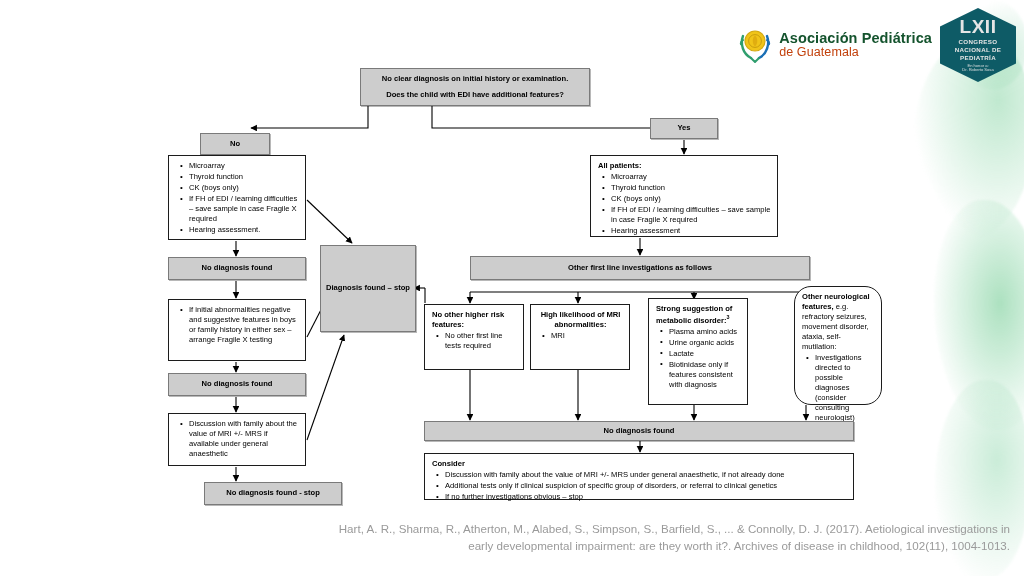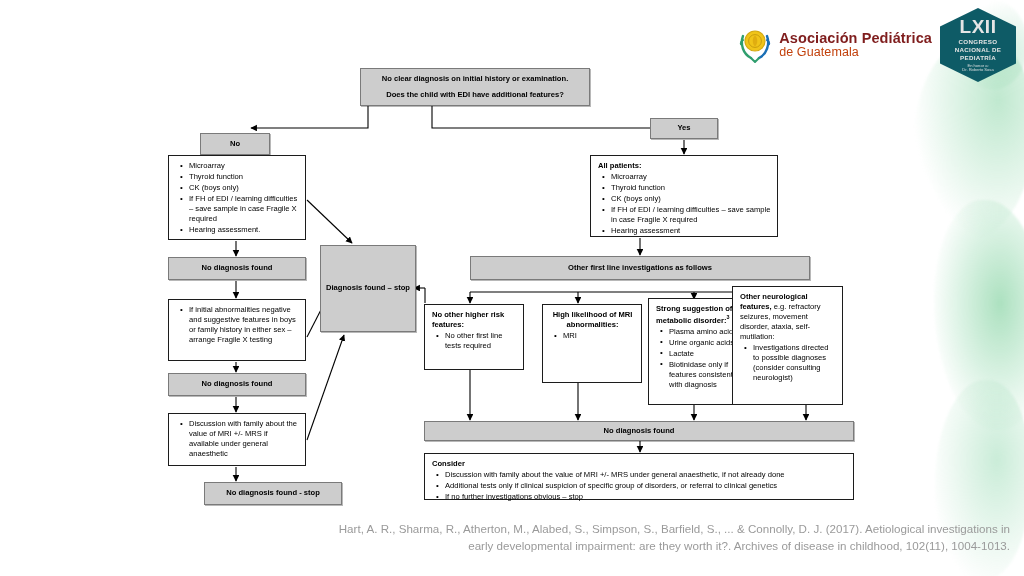--- a/index.html
+++ b/index.html
@@ -26,21 +26,21 @@
     border-radius:55% 45% 50% 50%;filter:blur(1px);}
   .wash4{right:-4px;top:0px;width:70px;height:90px;
     background:radial-gradient(ellipse at 70% 60%, rgba(160,220,186,.45) 0%, rgba(255,255,255,0) 72%);
     border-radius:50%;filter:blur(1px);}
 
   
   .hdr{position:absolute;top:8px;right:8px;height:74px;display:flex;align-items:center;gap:8px;}
   .apg{display:flex;align-items:center;gap:7px;}
   .apg-mark{width:34px;height:36px;position:relative;flex:0 0 auto;}
   .apg-txt{line-height:1.05;}
-  .apg-t1{font-size:14.5px;font-weight:bold;color:#7f1d1d;letter-spacing:.1px;white-space:nowrap;}
+  .apg-t1{font-size:14.5px;font-weight:bold;color:#14532d;letter-spacing:.1px;white-space:nowrap;}
   .apg-t2{font-size:12.5px;color:#c2410c;letter-spacing:.1px;white-space:nowrap;}
   .hexwrap{width:76px;height:74px;position:relative;flex:0 0 auto;}
   .hex{position:absolute;inset:0;background:#0e5b66;
     clip-path:polygon(50% 0%,100% 25%,100% 75%,50% 100%,0% 75%,0% 25%);
     display:flex;flex-direction:column;align-items:center;justify-content:center;
     color:#e5e5e5;text-align:center;}
   .hex-lx{font-size:19px;font-weight:bold;letter-spacing:.5px;line-height:1;margin-bottom:2px;}
   .hex-l2{font-size:6.2px;font-weight:bold;letter-spacing:.35px;line-height:1.28;}
   .hex-l3{font-size:4.1px;line-height:1.2;margin-top:2px;opacity:.92;}
 
@@ -221,38 +221,38 @@
 
   <div class="node grey ctr" style="left:470px;top:256px;width:340px;height:24px;">Other first line investigations as follows</div>
 
   <div class="node white pad" style="left:424px;top:304px;width:100px;height:66px;">
     <span class="hd ctr" style="display:block;text-align:left;">No other higher risk features:</span>
     <ul class="bl">
       <li>No other first line tests required</li>
     </ul>
   </div>
 
-  <div class="node white pad" style="left:542px;top:304px;width:100px;height:79px;">
+  <div class="node white pad" style="left:530px;top:304px;width:100px;height:66px;">
     <span class="hd" style="text-align:center;">High likelihood of MRI abnormalities:</span>
     <ul class="bl">
       <li>MRI</li>
     </ul>
   </div>
 
   <div class="node white pad" style="left:648px;top:298px;width:100px;height:107px;">
     <span class="hd"><span>Strong suggestion of metabolic disorder:</span><sup>3</sup></span>
     <ul class="bl">
       <li>Plasma amino acids</li>
       <li>Urine organic acids</li>
       <li>Lactate</li>
       <li>Biotinidase only if features consistent with diagnosis</li>
     </ul>
   </div>
 
-  <div class="node white pad" style="left:732px;top:286px;width:111px;height:119px;">
+  <div class="node white pad" style="left:794px;top:286px;width:88px;height:119px;border-radius:17px;">
     <span><b>Other neurological features,</b><span> e.g. refractory seizures, movement disorder, ataxia, self-mutilation:</span></span>
     <ul class="bl" style="margin-top:1px;">
       <li>Investigations directed to possible diagnoses (consider consulting neurologist)</li>
     </ul>
   </div>
 
   <div class="node grey ctr" style="left:424px;top:421px;width:430px;height:20px;">No diagnosis found</div>
 
   <div class="node white pad" style="left:424px;top:453px;width:430px;height:47px;">
     <span class="hd">Consider</span>

